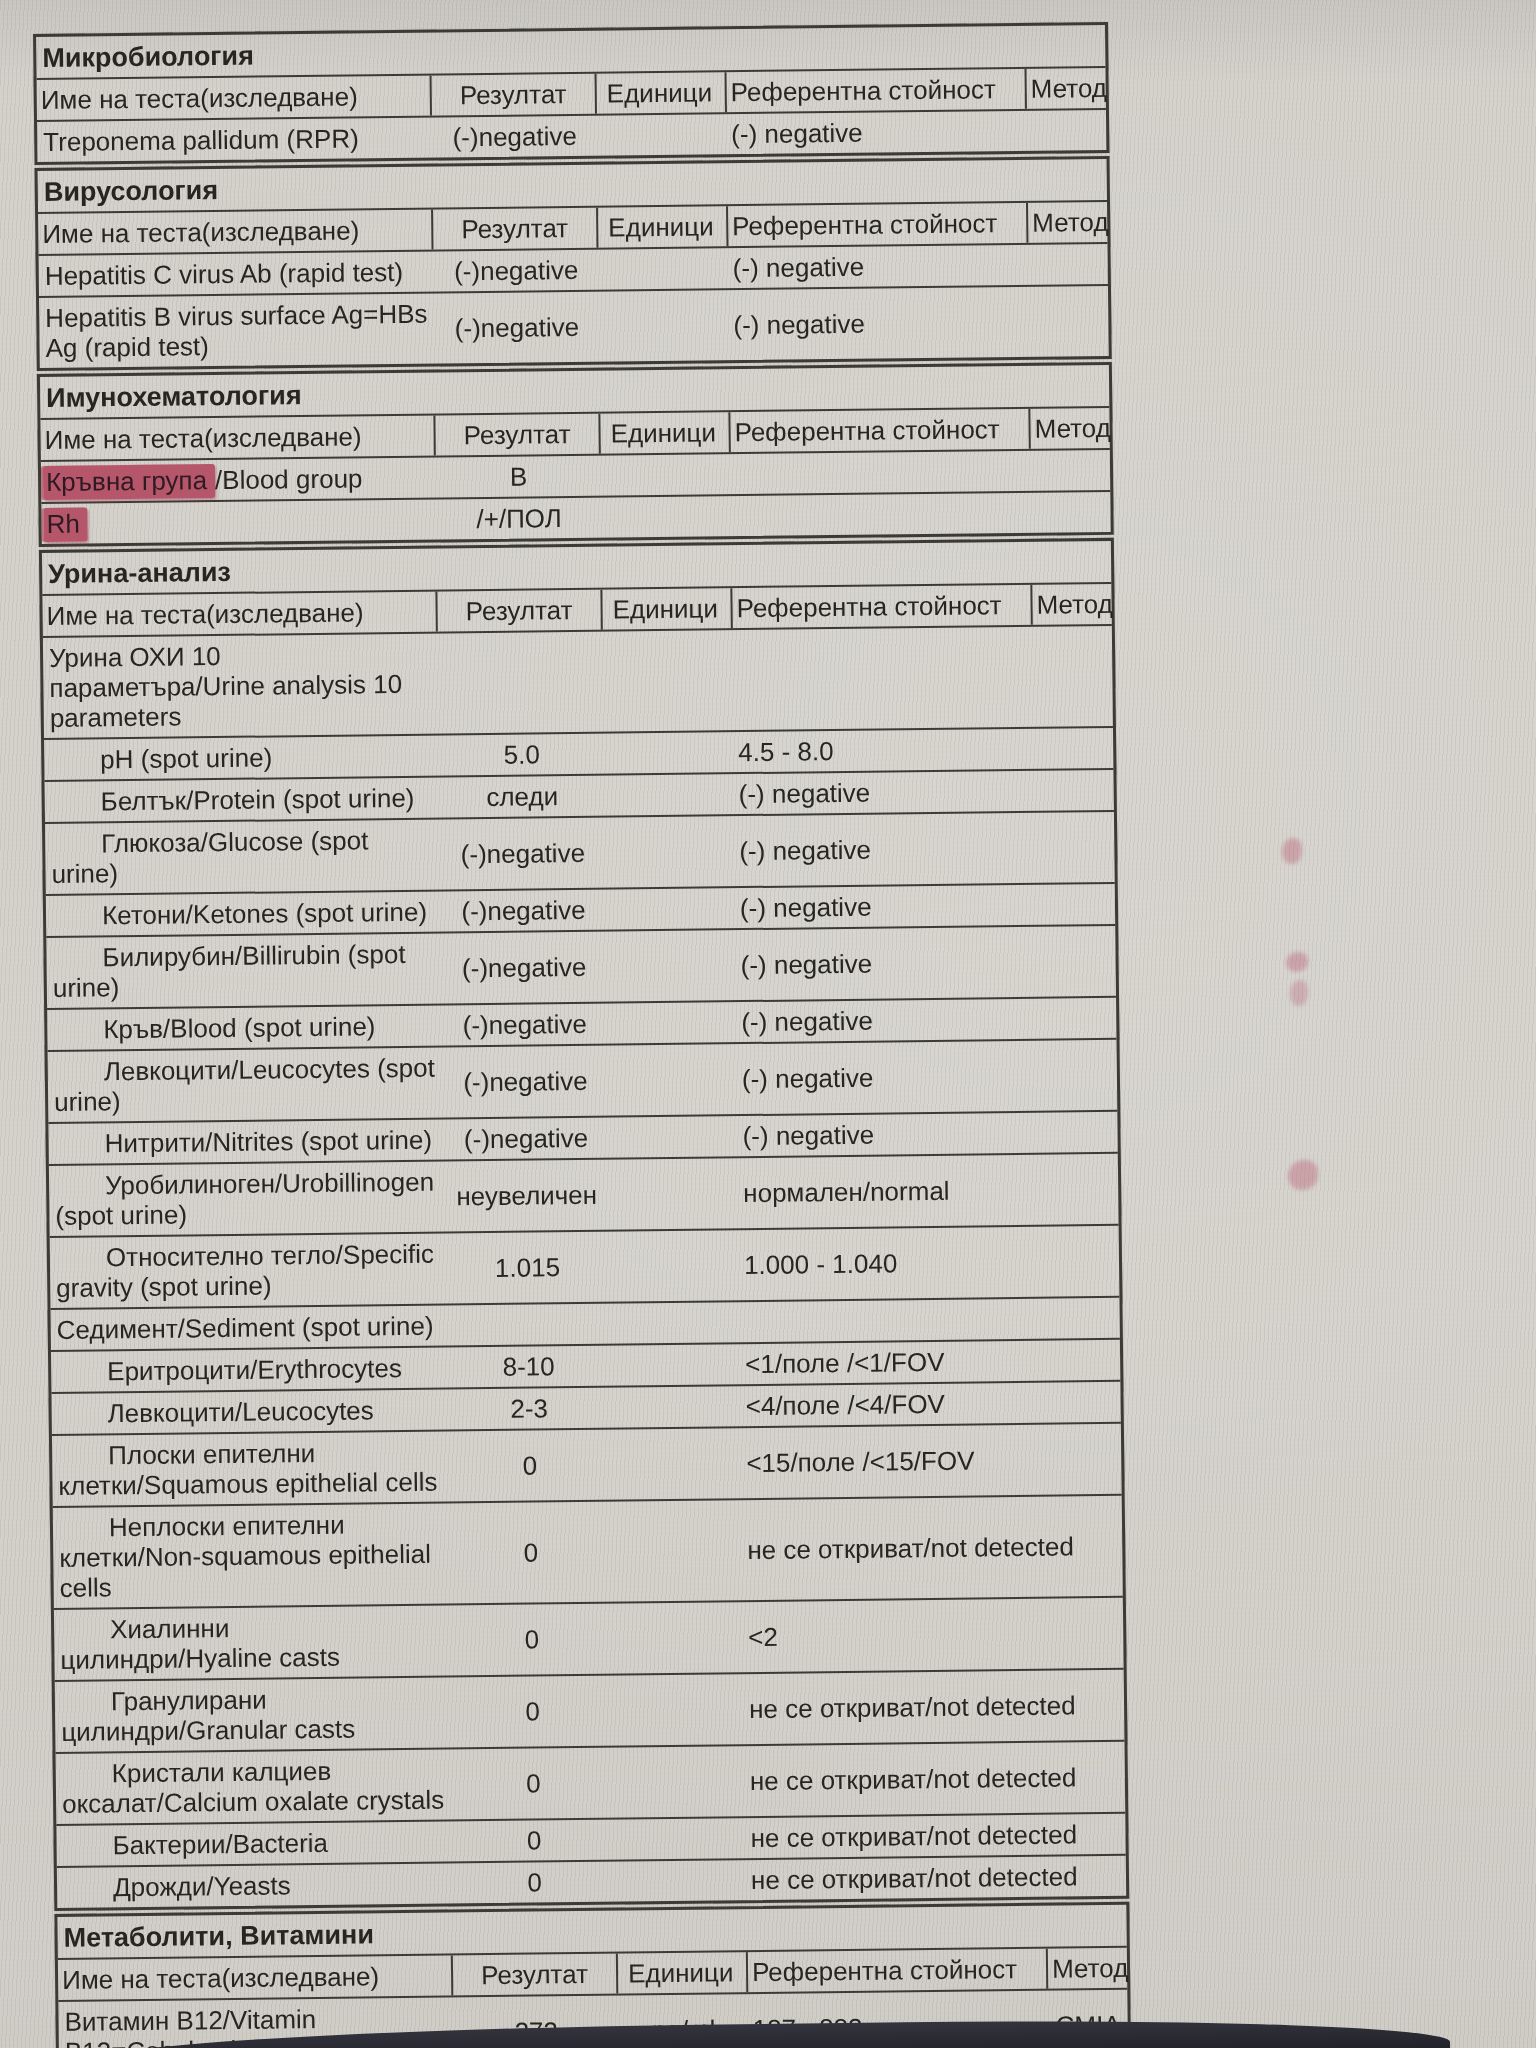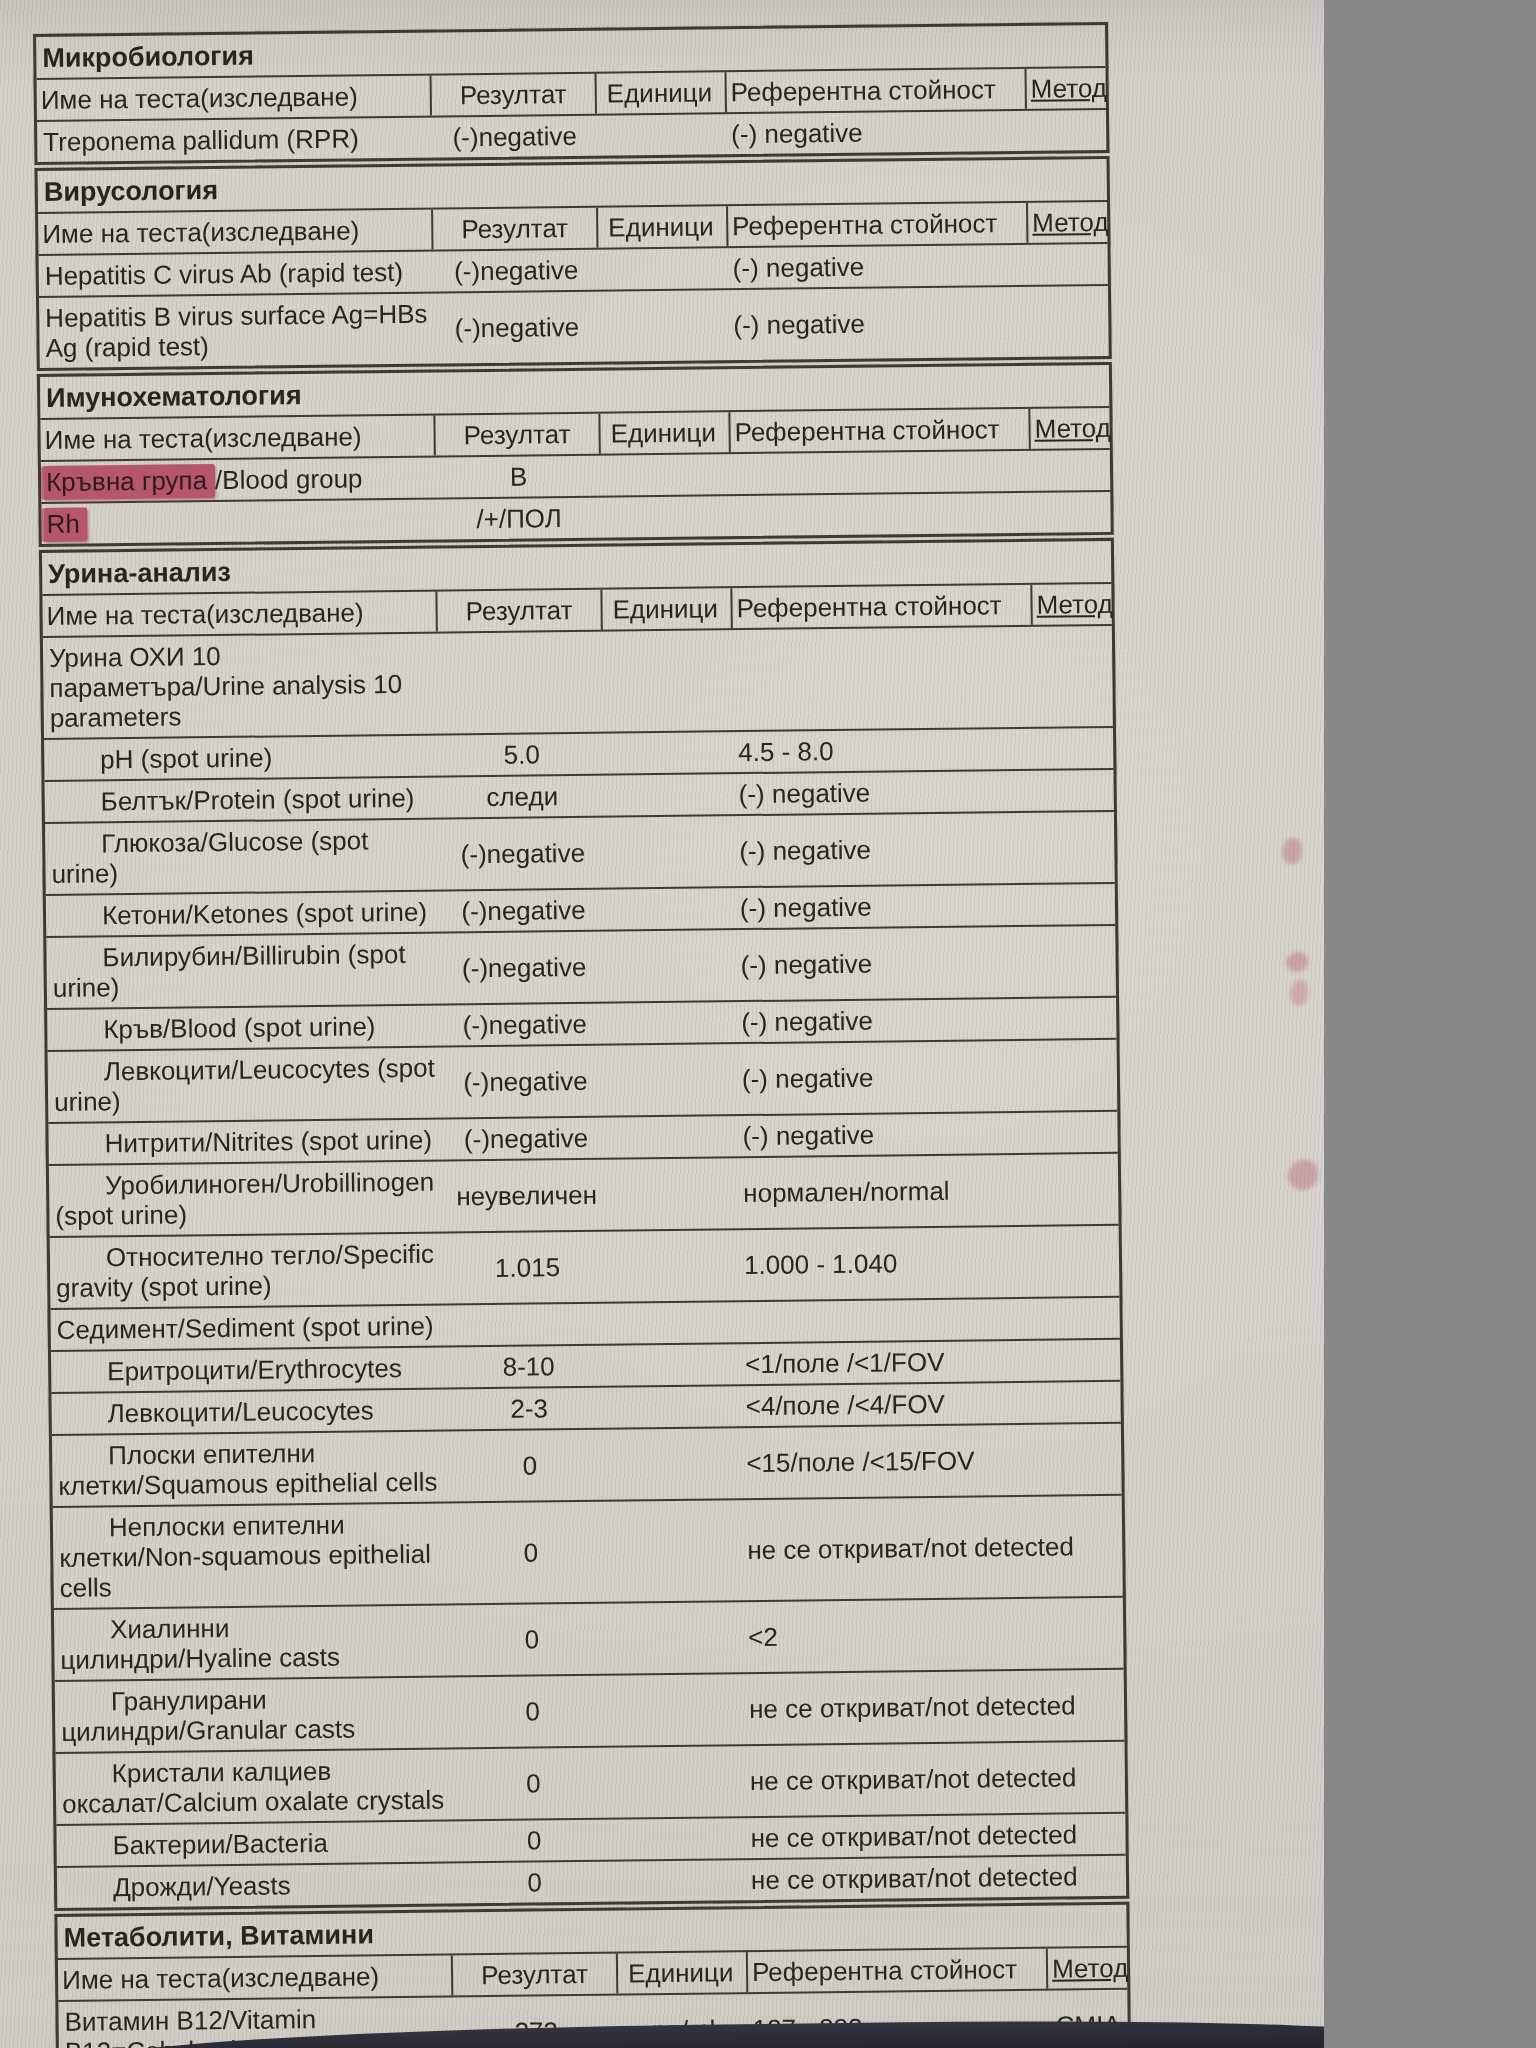--- a/index.html
+++ b/index.html
@@ -3,21 +3,21 @@
 <meta charset="utf-8">
 <style>
   :root{
     --paper:#d3d0ca;
     --ink:#26251f;
     --table-border:#3c3a35;
     --highlight:#b5566b;
   }
   html,body{margin:0;padding:0;background:#888;}
   .photo{
-    position:relative;width:1324px;height:2048px;overflow:hidden;
+    position:relative;width:1536px;height:2048px;overflow:hidden;
     background:
       radial-gradient(120% 90% at 70% 40%, rgba(255,255,255,.08), rgba(0,0,0,0) 60%),
       linear-gradient(180deg,#c8c5c0 0,#d4d1cb 4%,#d5d2cc 60%,#d1cec8 96%,#cfccc5 100%);
     background-color:var(--paper);
     font-family:"Liberation Sans",sans-serif;
     color:var(--ink);
     font-size:26px;line-height:30px;
   }
   .grain{
     position:absolute;inset:0;pointer-events:none;opacity:.05;
@@ -44,21 +44,21 @@
     align-items:center;
     border-bottom:2px solid var(--table-border);
     min-height:40px;
   }
   .trow:last-child{border-bottom:none;}
   .thead .hcell{
     align-self:stretch;display:flex;align-items:center;
     padding:4px 4px;
     border-right:2px solid var(--table-border);
   }
-  .thead .hcell:last-child{border-right:none;text-decoration:underline;}
+  .thead .hcell:last-child{border-right:none;}
   .thead .hcell.c-result{justify-content:center;}
   .thead .hcell.c-units{justify-content:flex-start;padding-left:10px;}
   .thead .hcell.c-method{justify-content:center;}
   .cell{padding:5px 2px;}
   .cell.name{padding:5px 4px 5px 6px;}
   .cell.name.indent{text-indent:50px;}
   .cell.result{text-align:center;}
   .cell.units{text-align:center;}
   .cell.ref{padding-left:4px;white-space:nowrap;overflow:visible;}
   .cell.method{text-align:center;}

